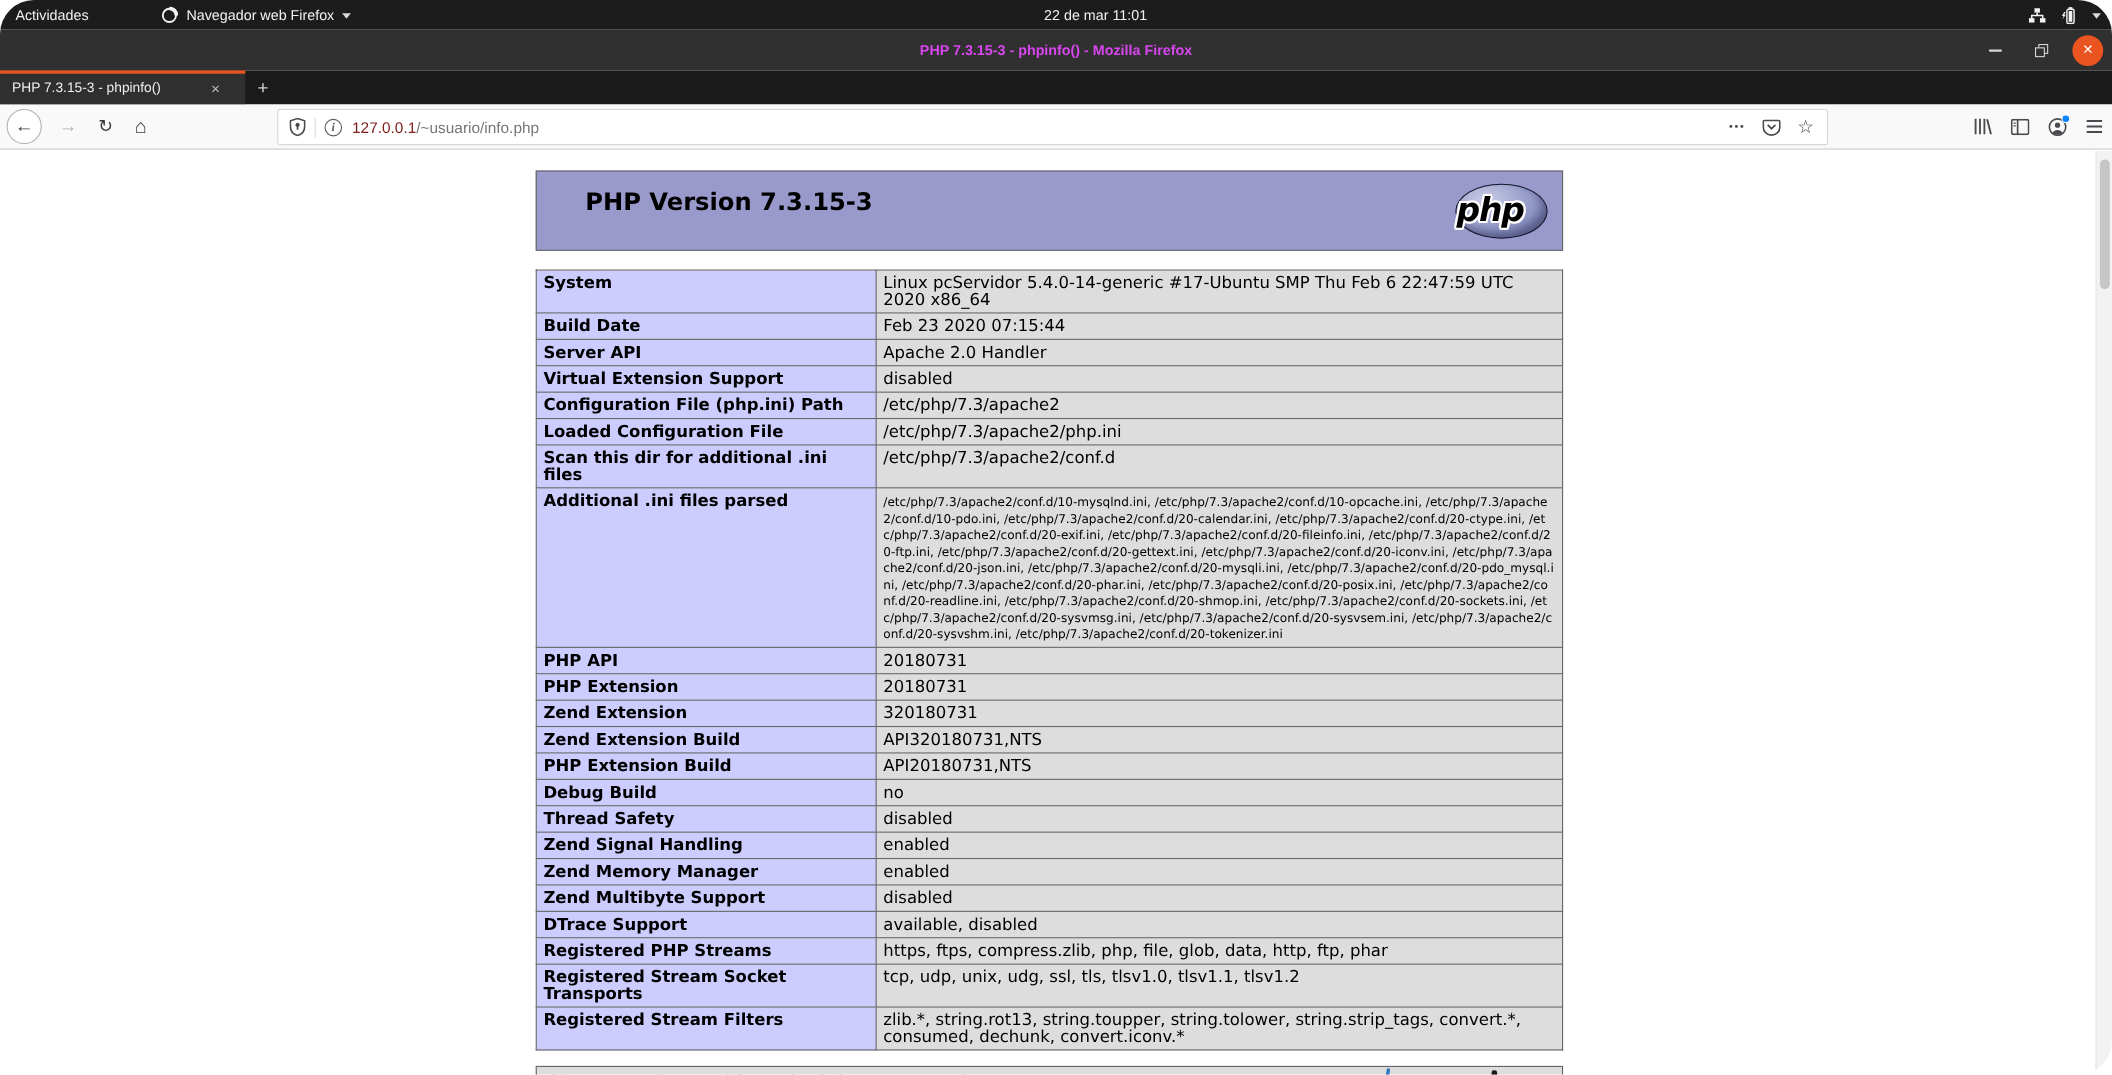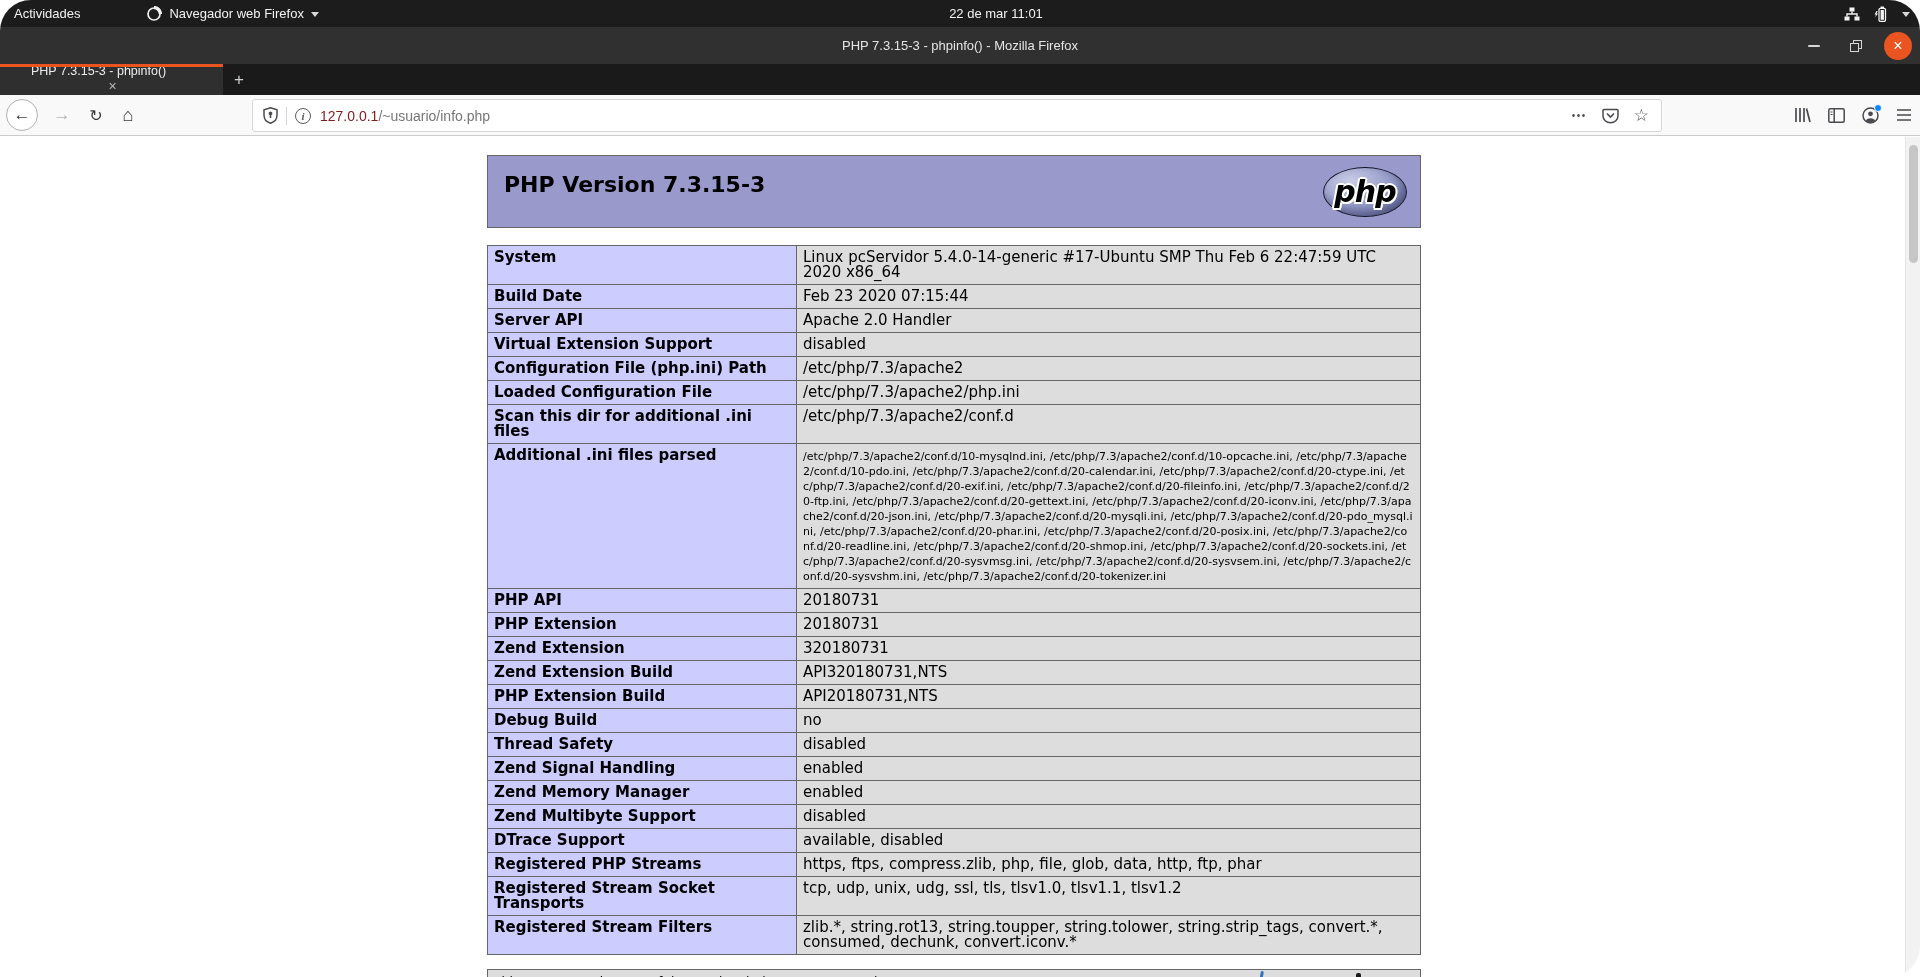--- a/index.html
+++ b/index.html
@@ -20,34 +20,34 @@
   .gnome-appmenu .lbl{font-weight:bold;font-weight:500;}
   .caret{display:inline-block;width:0;height:0;border-left:4px solid transparent;
          border-right:4px solid transparent;border-top:5px solid #d8d8d8;margin-top:1px;}
   .gnome-clock{position:absolute;left:50%;transform:translateX(-50%);top:0;height:27px;
                display:flex;align-items:center;font-weight:500;margin-left:36px;}
   .gnome-tray{position:absolute;right:10px;top:0;height:27px;display:flex;align-items:center;gap:12px;}
 
   
   .titlebar{position:absolute;top:27px;left:0;width:1920px;height:37px;background:#303030;}
   .window-title{position:absolute;left:0;right:0;top:0;height:37px;display:flex;align-items:center;
-                justify-content:center;color:#e5e5e5;font-size:13px;font-weight:normal;}
+                justify-content:center;color:#d946ef;font-size:13px;font-weight:bold;}
   .win-controls{position:absolute;right:8px;top:0;height:37px;display:flex;align-items:center;gap:14px;}
   .win-btn{width:28px;height:28px;display:flex;align-items:center;justify-content:center;color:#d6d6d6;}
   .win-btn.min span{display:block;width:12px;height:2px;background:#d6d6d6;border-radius:1px;}
   .restore-glyph{position:relative;width:12px;height:12px;}
   .restore-glyph i{position:absolute;border:1.5px solid #d6d6d6;width:9px;height:9px;display:block;}
   .restore-glyph i:first-child{right:0;top:0;}
   .restore-glyph i:last-child{left:0;bottom:0;background:#303030;}
   .win-btn.close{width:28px;height:28px;border-radius:50%;background:var(--ubuntu-orange);
                  color:#fff;font-size:16px;line-height:1;}
 
   
   .tabbar{position:absolute;top:64px;left:0;width:1920px;height:31px;background:#1a1a1a;display:flex;}
-  .tab{position:relative;width:223px;height:31px;background:#2f2f2f;display:flex;align-items:center;flex-direction:column;}
+  .tab{position:relative;width:223px;height:31px;background:#2f2f2f;display:flex;align-items:center;}
   .tab::before{content:"";position:absolute;top:0;left:0;right:0;height:3px;background:var(--ubuntu-orange);}
   .tab-label{margin-left:11px;color:#ededf0;font-size:12.5px;white-space:nowrap;overflow:hidden;width:172px;}
   .tab-close{margin-left:2px;color:#b8b8b8;font-size:14px;width:22px;text-align:center;}
   .newtab-btn{width:32px;height:31px;display:flex;align-items:center;justify-content:center;
               color:#d0d0d0;font-size:17px;}
 
   
   .toolbar{position:absolute;top:95px;left:0;width:1920px;height:41px;background:#f9f9fa;
            border-bottom:1px solid #cccccc;}
   .nav-btn{position:absolute;top:4px;width:32px;height:32px;display:flex;align-items:center;
@@ -73,26 +73,26 @@
                  color:#4a4a4f;}
   .acct-wrap{position:relative;display:flex;}
   .acct-dot{position:absolute;right:-3px;top:-3px;width:8px;height:8px;border-radius:50%;
             background:var(--notification-blue);border:1.5px solid #f9f9fa;}
 
   
   .content{position:absolute;top:137px;left:0;width:1920px;height:840px;background:#fff;overflow:hidden;}
   .php-wrap{position:absolute;left:487px;top:0;width:934px;
             font-family:"DejaVu Sans",sans-serif;color:#000;}
   .php-header{margin-top:18px;height:73px;background:var(--php-header-bg);border:1px solid var(--php-border);
-              display:flex;align-items:center;justify-content:space-between;}
+              display:flex;align-items:center;justify-content:space-between;padding-left:28px;}
   .php-header h1{font-size:22px;margin:0 0 14px 16px;font-weight:bold;color:#000;align-self:center;}
   .php-logo{width:84px;height:50px;margin-right:13px;border-radius:50%;
             background:radial-gradient(ellipse at 32% 28%,#c9cce5 0%,#9ba1cd 45%,#7e85b9 78%,#6a71a8 100%);
             border:1px solid #15152a;box-shadow:inset -4px -5px 8px rgba(10,10,40,.35);
-            display:flex;align-items:center;justify-content:center;}
+            display:flex;align-items:center;}
   .php-logo span{font-size:30px;font-weight:bold;font-style:italic;color:#000;letter-spacing:-1px;
             text-shadow:2px 0 #fff,-2px 0 #fff,0 2px #fff,0 -2px #fff,
                         1.5px 1.5px #fff,-1.5px -1.5px #fff,1.5px -1.5px #fff,-1.5px 1.5px #fff;}
   table.php-info{margin-top:17px;width:934px;border-collapse:collapse;}
   table.php-info td{border:1px solid var(--php-border);padding:4px 6px;font-size:15px;
                     line-height:15px;vertical-align:baseline;font-family:"DejaVu Sans",sans-serif;}
   td.e{background:var(--php-label-bg);font-weight:bold;width:309px;}
   td.v{background:var(--php-value-bg);}
   td.v.break{font-size:11px;line-height:15px;word-break:break-all;}
   .php-footer{position:relative;margin-top:14px;background:var(--php-value-bg);

